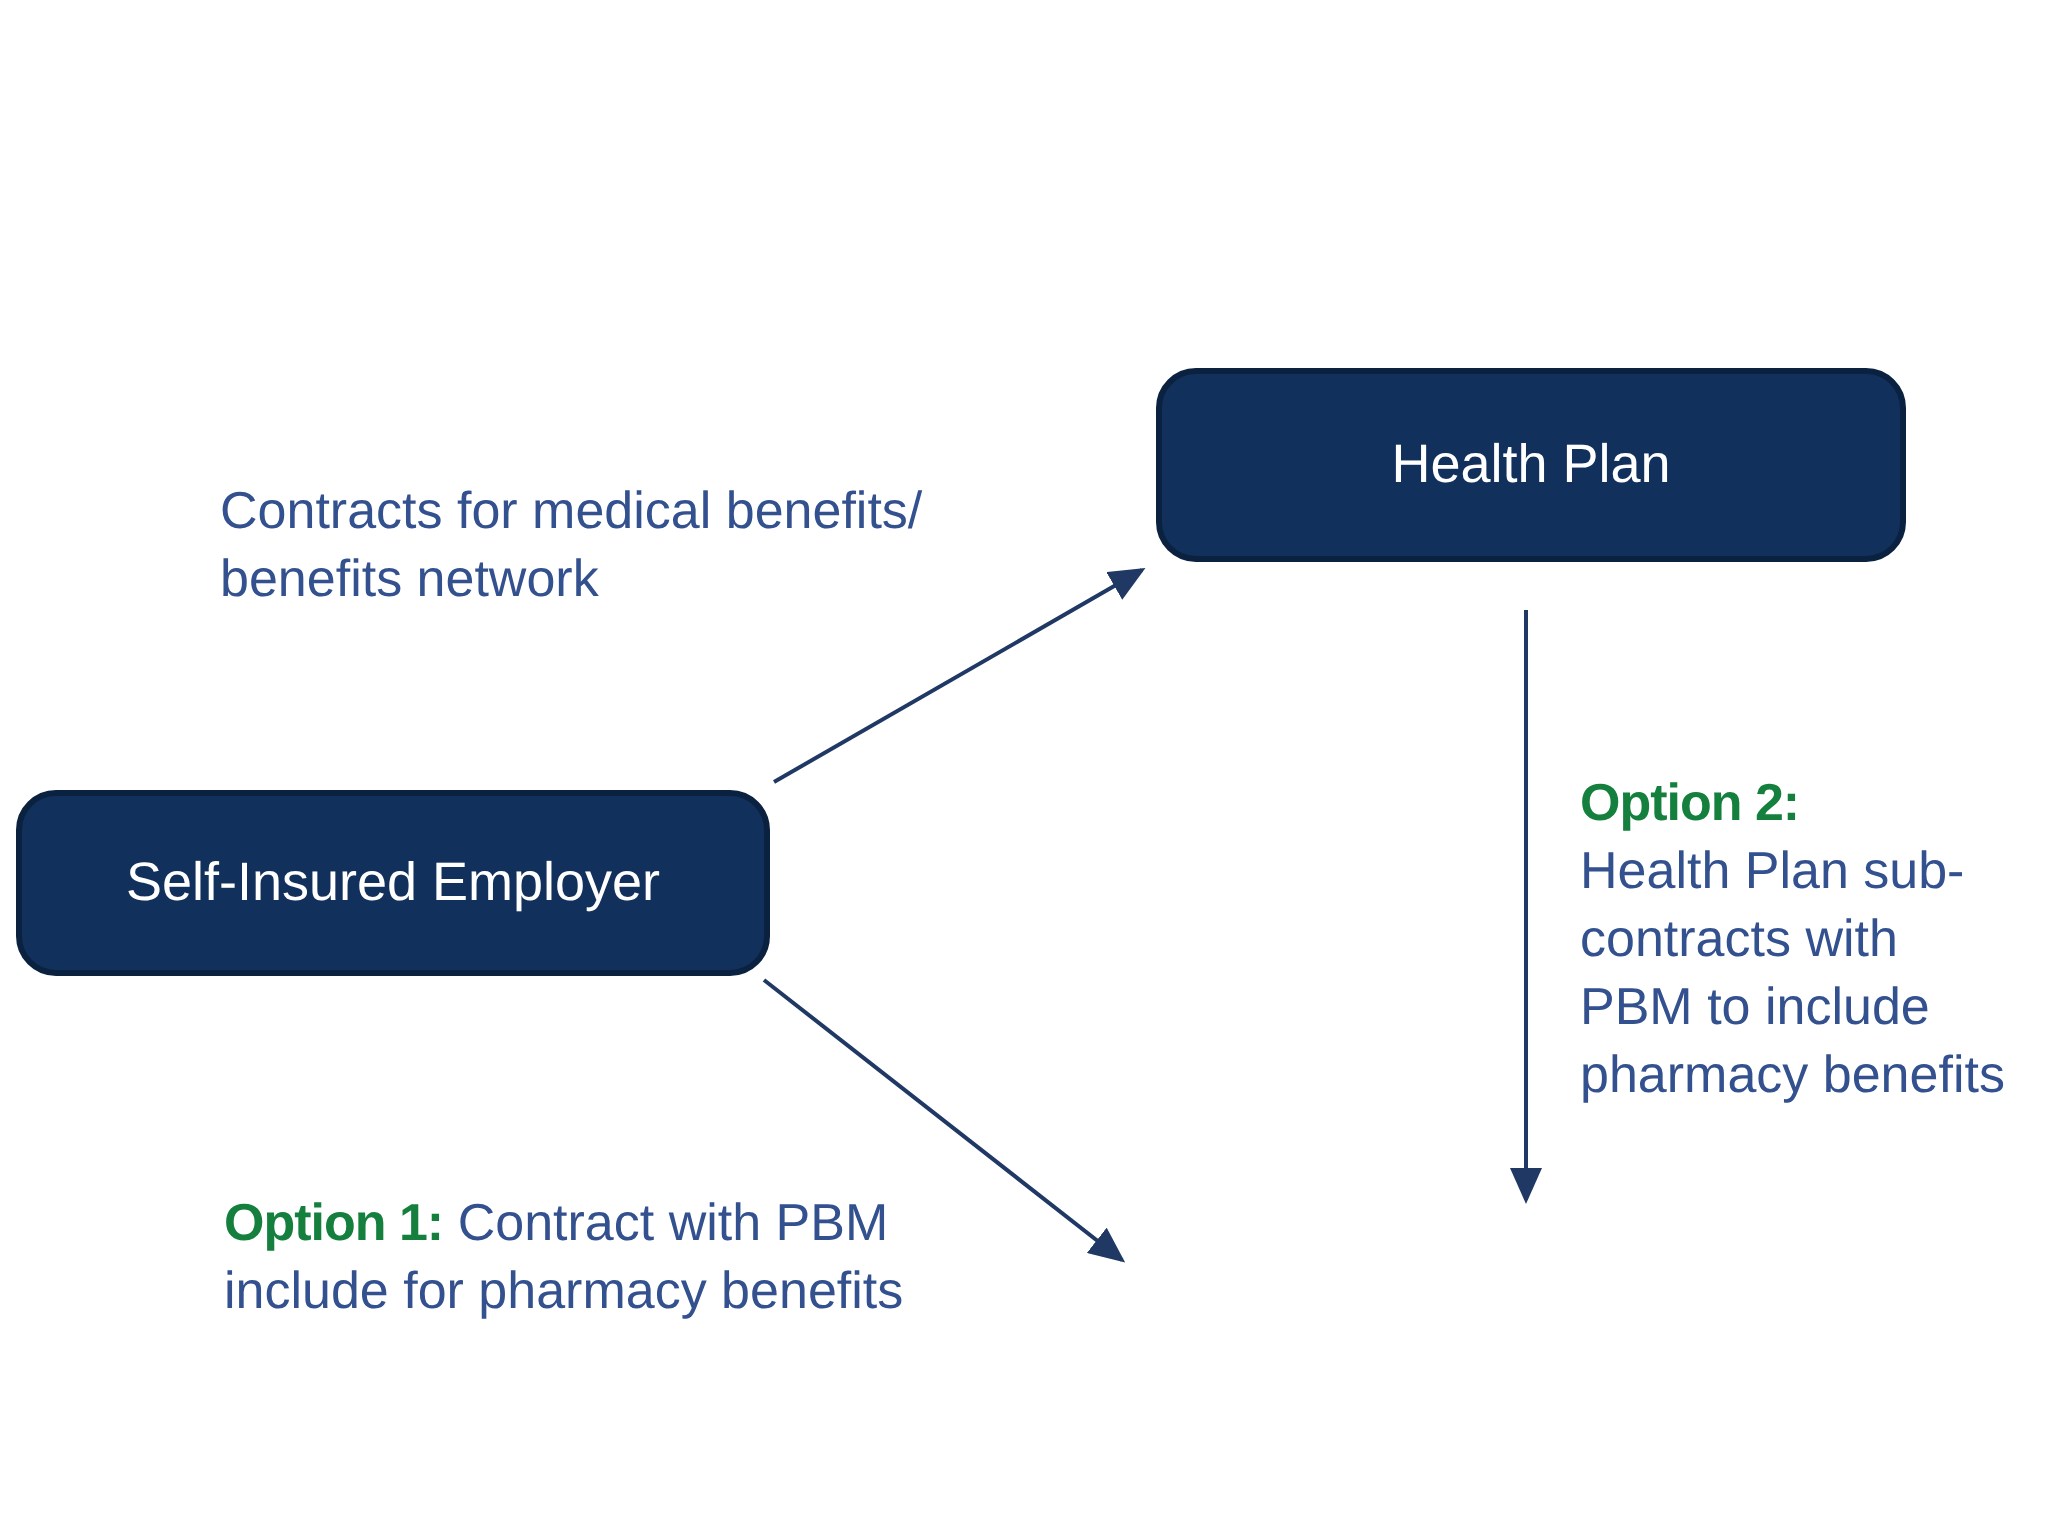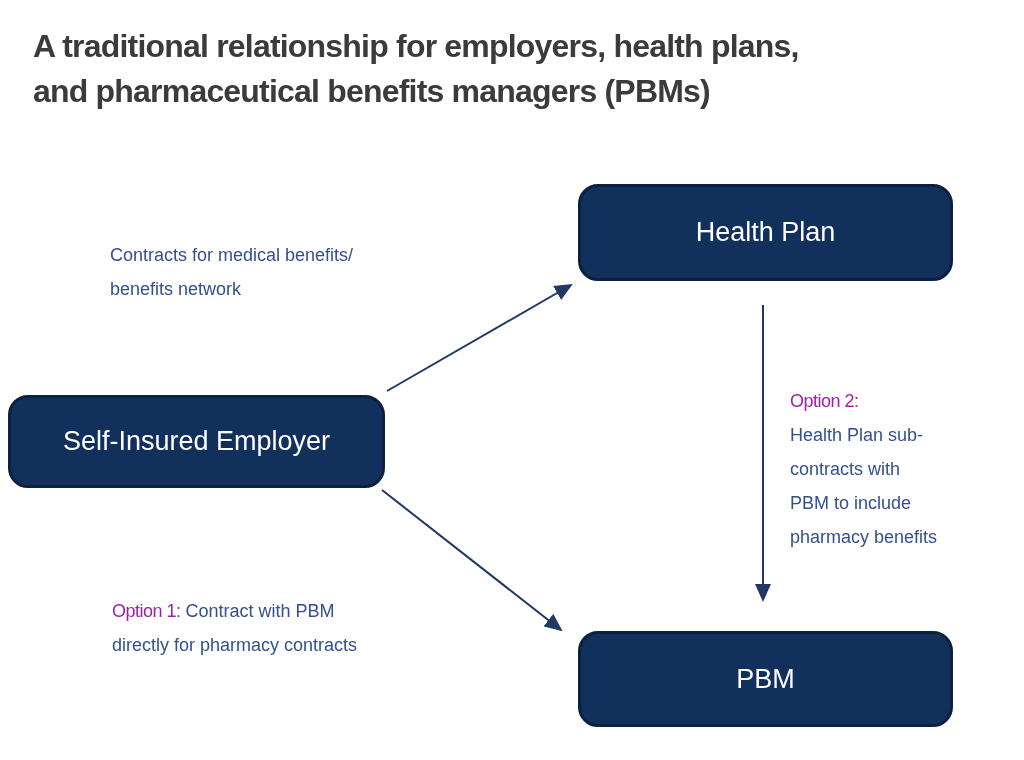--- a/index.html
+++ b/index.html
@@ -38,79 +38,72 @@
     align-items: center;
     justify-content: center;
     box-sizing: border-box;
   }
   .node-health-plan { left: 578px; top: 184px; width: 375px; height: 97px; }
   .node-employer    { left: 8px;   top: 395px; width: 377px; height: 93px; }
   .node-pbm         { left: 578px; top: 631px; width: 375px; height: 96px; }
   .annotation {
     position: absolute;
     color: #33508f;
-    font-size: 18px;
+    font-size: 26px;
     line-height: 34px;
   }
   .annotation b {
-    color: #a21caf;
-    font-weight: normal;
+    color: #15803d;
+    font-weight: bold;
     letter-spacing: -0.5px;
   }
   .ann-medical { left: 110px; top: 238px; width: 460px; }
   .ann-option2 { left: 790px; top: 384px; width: 240px; }
   .ann-option1 { left: 112px; top: 594px; width: 430px; }
 </style>
 </head>
 <body>
 
 <div class="canvas">
 
-  <div class="title">
-    <div>A traditional relationship for employers, health plans,</div>
-    <div>and pharmaceutical benefits managers (PBMs)</div>
-  </div>
 
   <svg class="arrows" width="1024" height="760" viewBox="0 0 1024 760" xmlns="http://www.w3.org/2000/svg">
     <defs>
       <marker id="ah" markerWidth="9" markerHeight="8" refX="8" refY="4" orient="auto" markerUnits="strokeWidth">
         <path d="M0,0 L9,4 L0,8 Z" fill="#1f3864"></path>
       </marker>
     </defs>
     <line x1="387" y1="391" x2="571" y2="285" stroke="#1f3864" stroke-width="2" marker-end="url(#ah)"></line>
     <line x1="382" y1="490" x2="561" y2="630" stroke="#1f3864" stroke-width="2" marker-end="url(#ah)"></line>
     <line x1="763" y1="305" x2="763" y2="600" stroke="#1f3864" stroke-width="2" marker-end="url(#ah)"></line>
   </svg>
 
   <div class="node node-health-plan">
     <span>Health Plan</span>
   </div>
 
   <div class="node node-employer">
     <span>Self-Insured Employer</span>
   </div>
 
-  <div class="node node-pbm">
-    <span>PBM</span>
-  </div>
 
   <div class="annotation ann-medical">
     <div>Contracts for medical benefits/</div>
     <div>benefits network</div>
   </div>
 
   <div class="annotation ann-option2">
     <div><b>Option 2:</b></div>
     <div>Health Plan sub-</div>
     <div>contracts with</div>
     <div>PBM to include</div>
     <div>pharmacy benefits</div>
   </div>
 
   <div class="annotation ann-option1">
     <div>
       <b>Option 1:</b>
       <span>Contract with PBM</span>
     </div>
-    <div>directly for pharmacy contracts</div>
+    <div>include for pharmacy benefits</div>
   </div>
 
 </div>
 
 </body></html>

